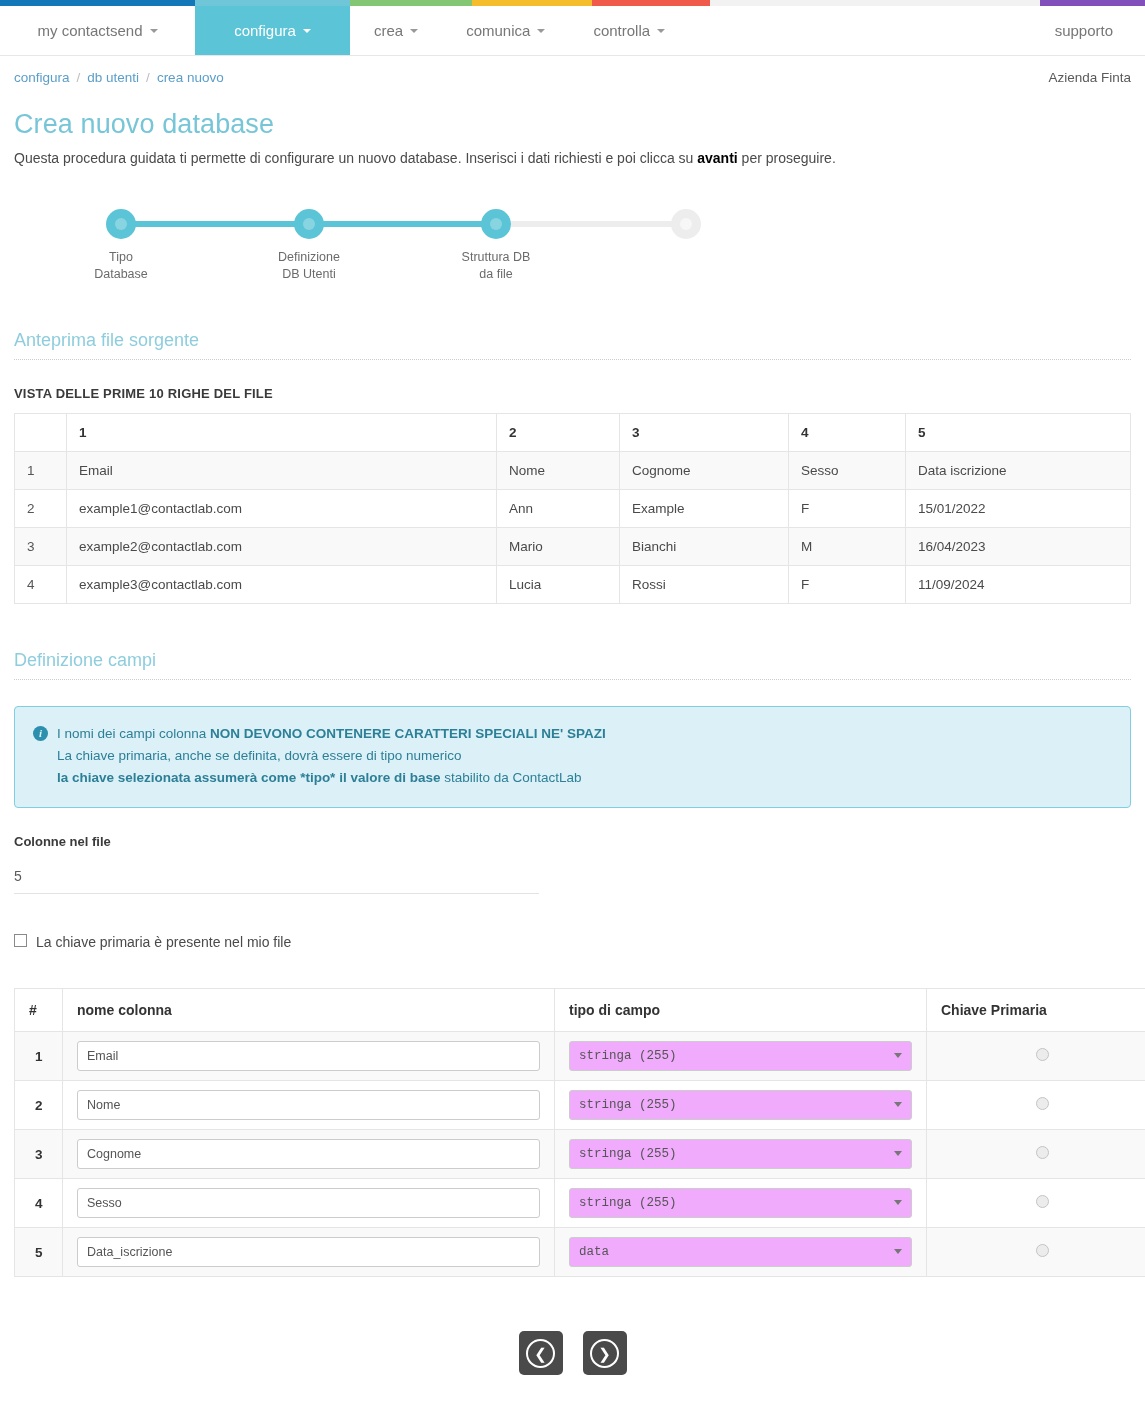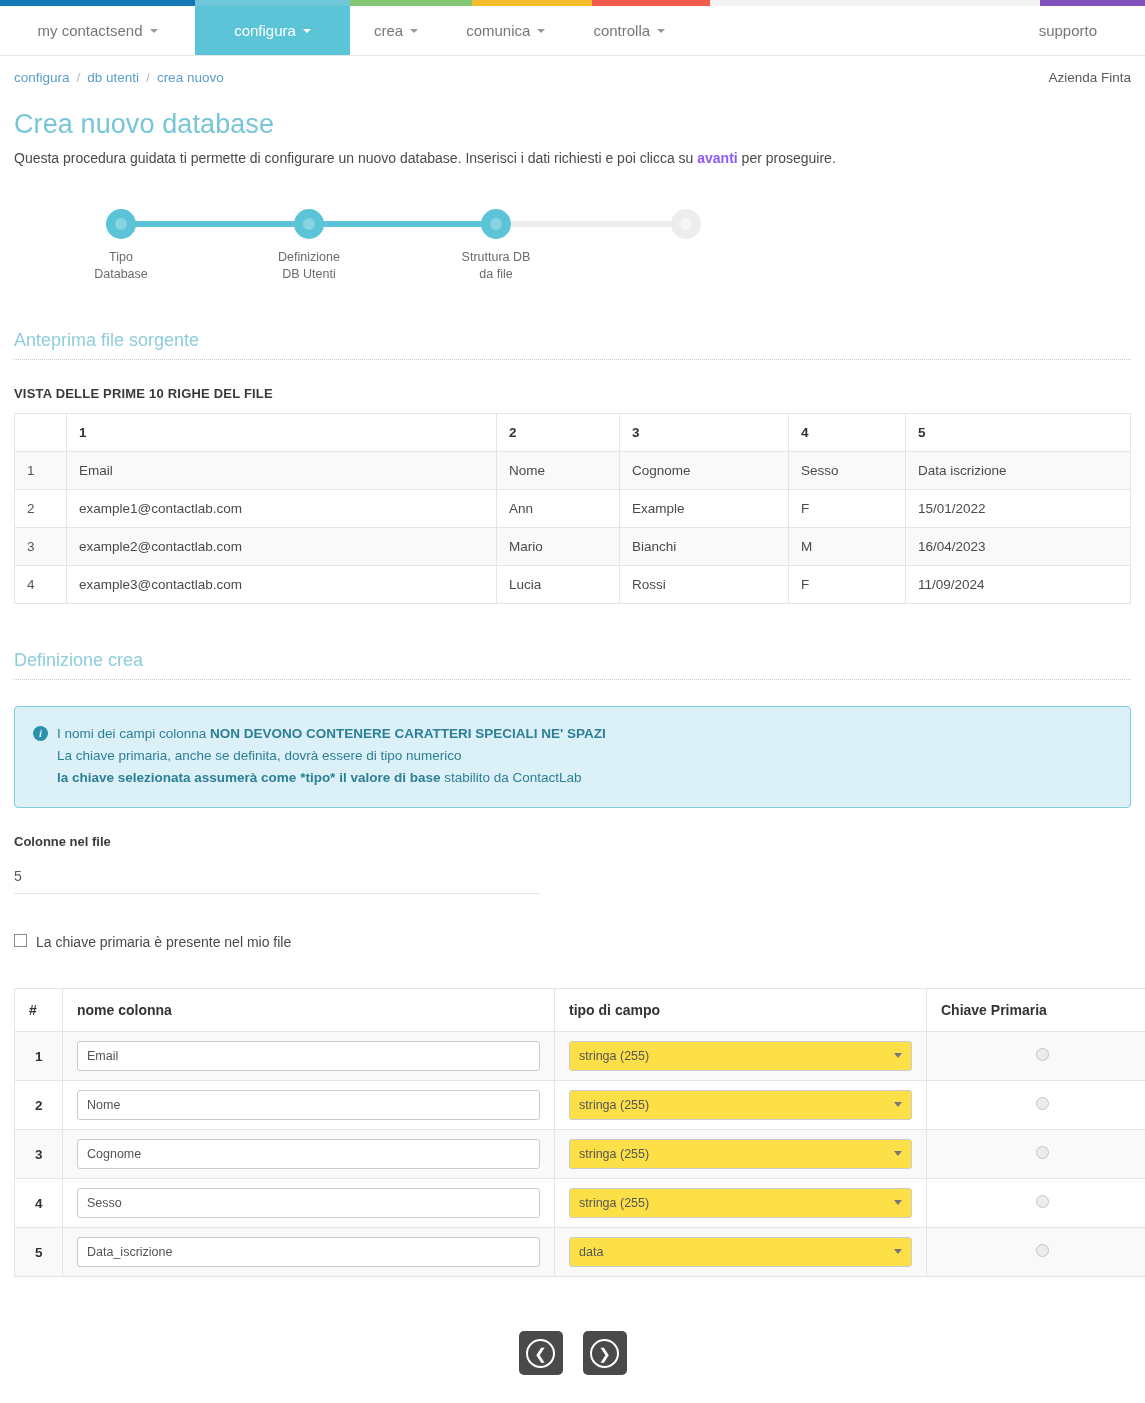--- a/index.html
+++ b/index.html
@@ -45,21 +45,21 @@
     border-top: 4px solid #999999;
   }
   .nav-item.nav-first { min-width: 195px; }
   .nav-item.active {
     background: #5bc4d6;
     color: #ffffff;
     min-width: 155px;
   }
   .nav-item.active .caret { border-top-color: #ffffff; }
   .nav-spacer { flex: 1 1 auto; }
-  .nav-item.nav-right { padding-right: 48px; }
+  .nav-item.nav-right { padding-right: 32px; }
 
   
   .breadcrumb-bar {
     display: flex; align-items: baseline;
     padding: 14px 14px 0 14px;
     font-size: 13.5px;
   }
   .crumb { color: #5a9ec9; cursor: pointer; }
   .crumb.last { color: #5a9ec9; }
   .crumb-sep { color: #bdbdbd; margin: 0 7px; }
@@ -68,21 +68,21 @@
   
   .page-wrap { padding: 0 14px; }
   h1.page-title {
     font-size: 27px;
     font-weight: 400;
     color: #77c6d8;
     margin: 24px 0 10px 0;
     letter-spacing: .1px;
   }
   .page-desc { font-size: 14px; color: #4a4a4a; margin: 0 0 10px 0; }
-  .page-desc b { font-weight: 700; color: #8b5cf6; }
+  .page-desc b { font-weight: 700; color: #000000; }
 
   
   .stepper { position: relative; margin: 40px 0 18px 0; height: 90px; }
   .step-line {
     position: absolute; height: 6px; background: #5bc4d6; border-radius: 3px; top: 15px;
   }
   .step-line-grey {
     position: absolute; height: 6px; background: #ededed; border-radius: 3px; top: 15px;
   }
   .step {
@@ -240,22 +240,22 @@
   }
   .selwrap { position: relative; width: 100%; }
   .selinput {
     width: 100%;
     height: 30px;
     padding: 4px 24px 4px 9px;
     font-size: 12.5px;
     color: #555;
     border: 1px solid #ccc;
     border-radius: 3px;
-    background: #fde047;
-    font-family: Liberation Sans, sans-serif;
+    background: #f0abfc;
+    font-family: Liberation Mono, monospace;
     appearance: none; -webkit-appearance: none;
     outline: none;
     cursor: pointer;
   }
   .selwrap::after {
     content: "";
     position: absolute; right: 10px; top: 12px;
     width: 0; height: 0;
     border-left: 4px solid transparent;
     border-right: 4px solid transparent;
@@ -438,21 +438,21 @@
         <td class="idx">4</td>
         <td>example3@contactlab.com</td>
         <td>Lucia</td>
         <td>Rossi</td>
         <td>F</td>
         <td>11/09/2024</td>
       </tr>
     </tbody>
   </table>
 
-  <div class="section-head" style="margin-top:46px;">Definizione crea</div>
+  <div class="section-head" style="margin-top:46px;">Definizione campi</div>
 
   <div class="alert-info">
     <div class="alert-row1">
       <span class="info-icon">i</span>
       <div>
         <span>I nomi dei campi colonna </span><b>NON DEVONO CONTENERE CARATTERI SPECIALI NE' SPAZI</b>
       </div>
     </div>
     <div class="alert-sub">
       <span class="l1">La chiave primaria, anche se definita, dovrà essere di tipo numerico</span>

